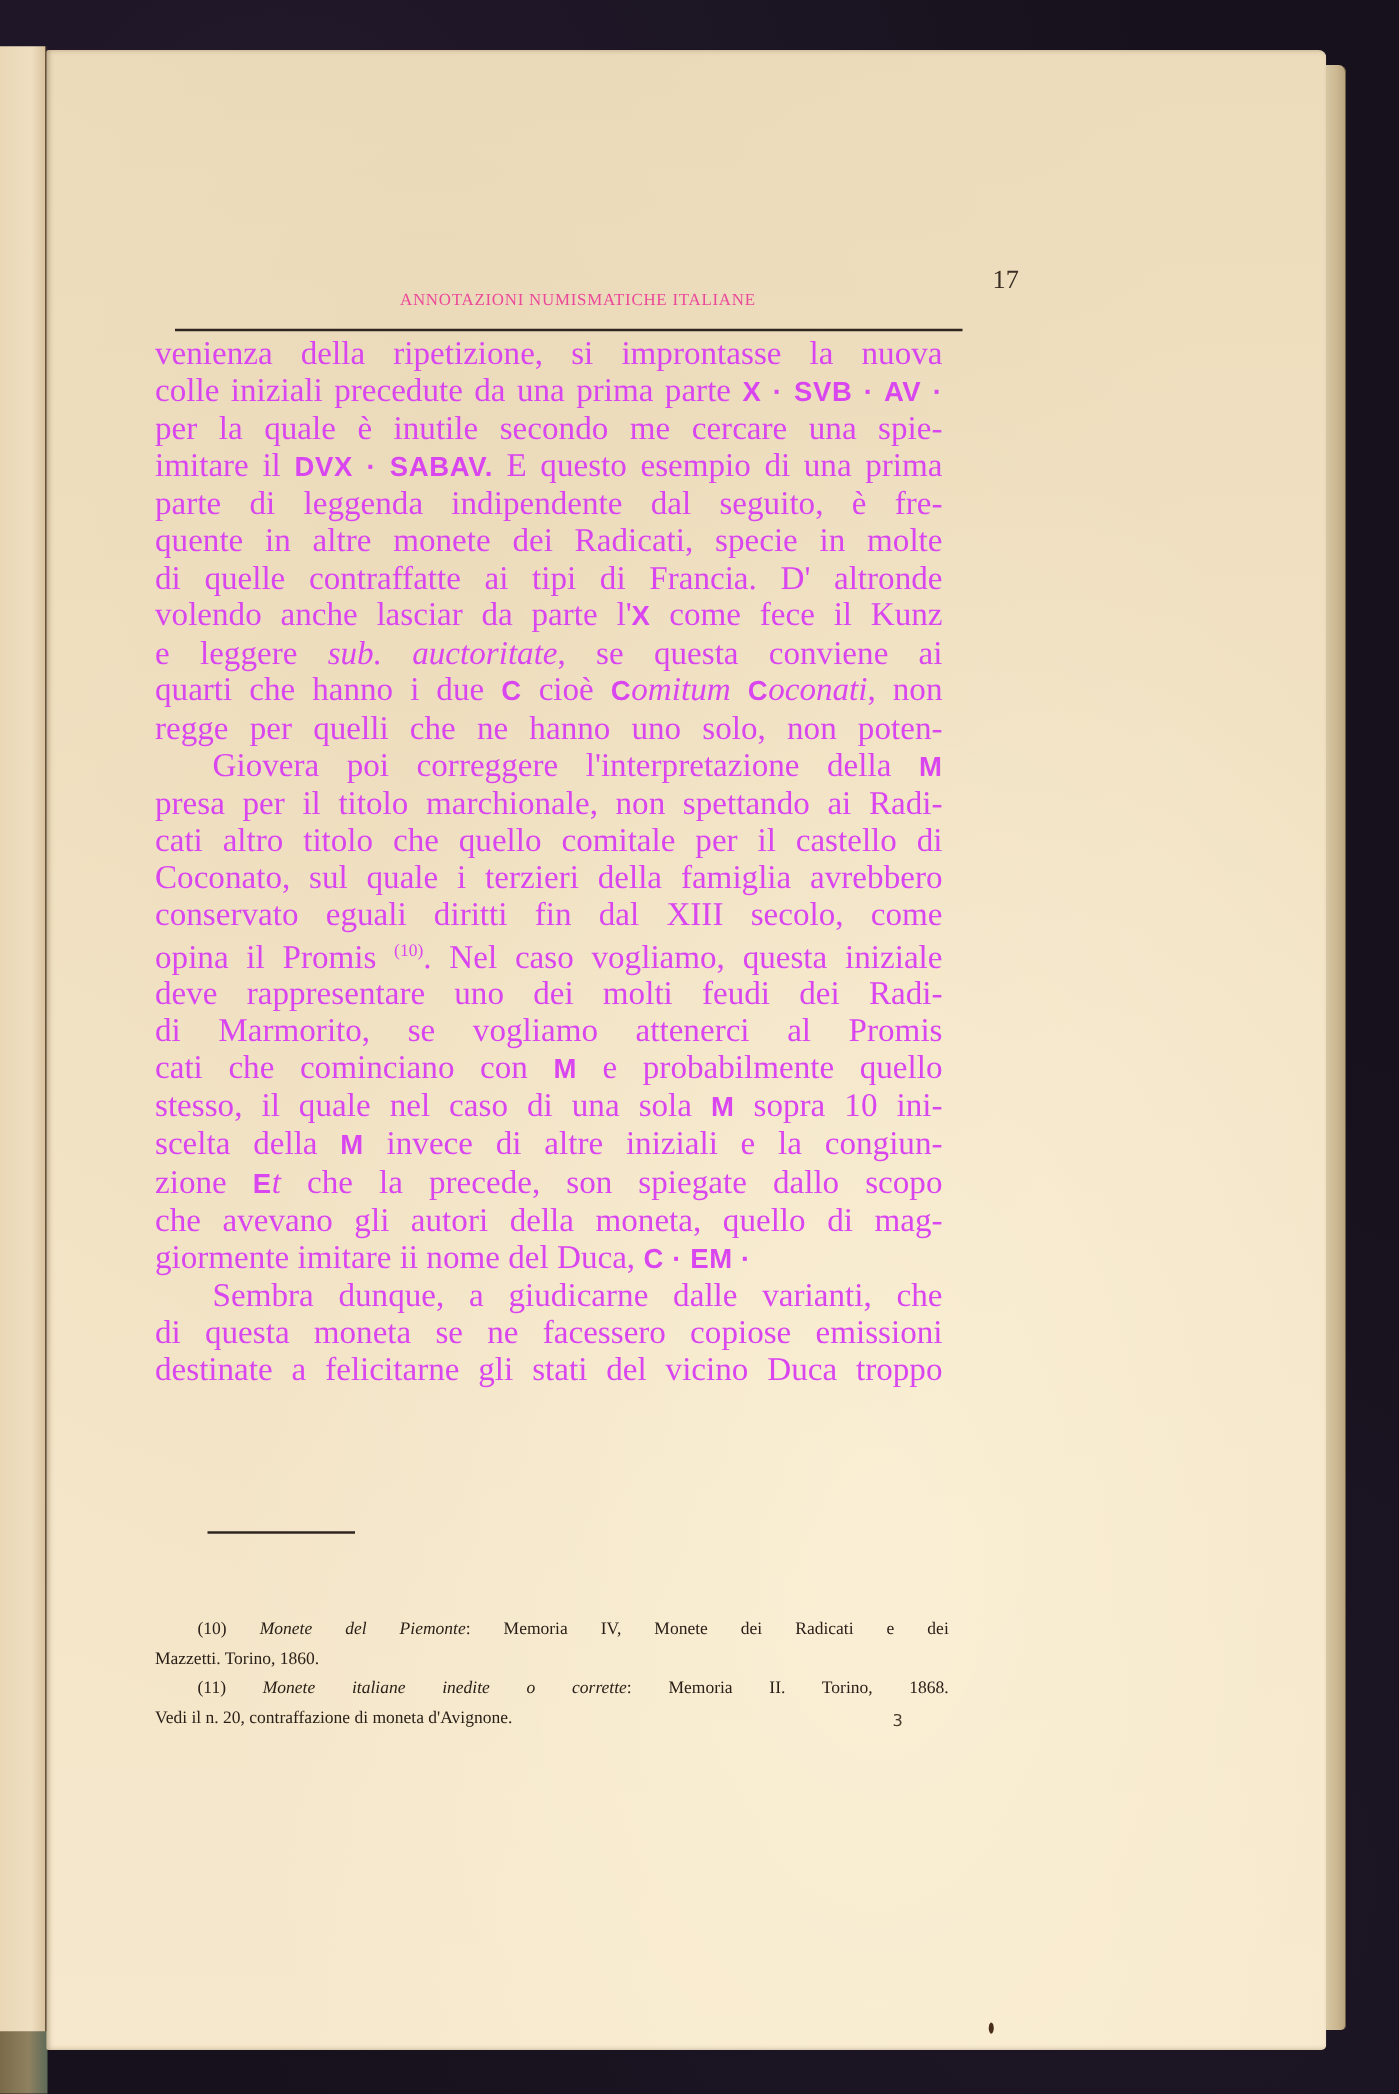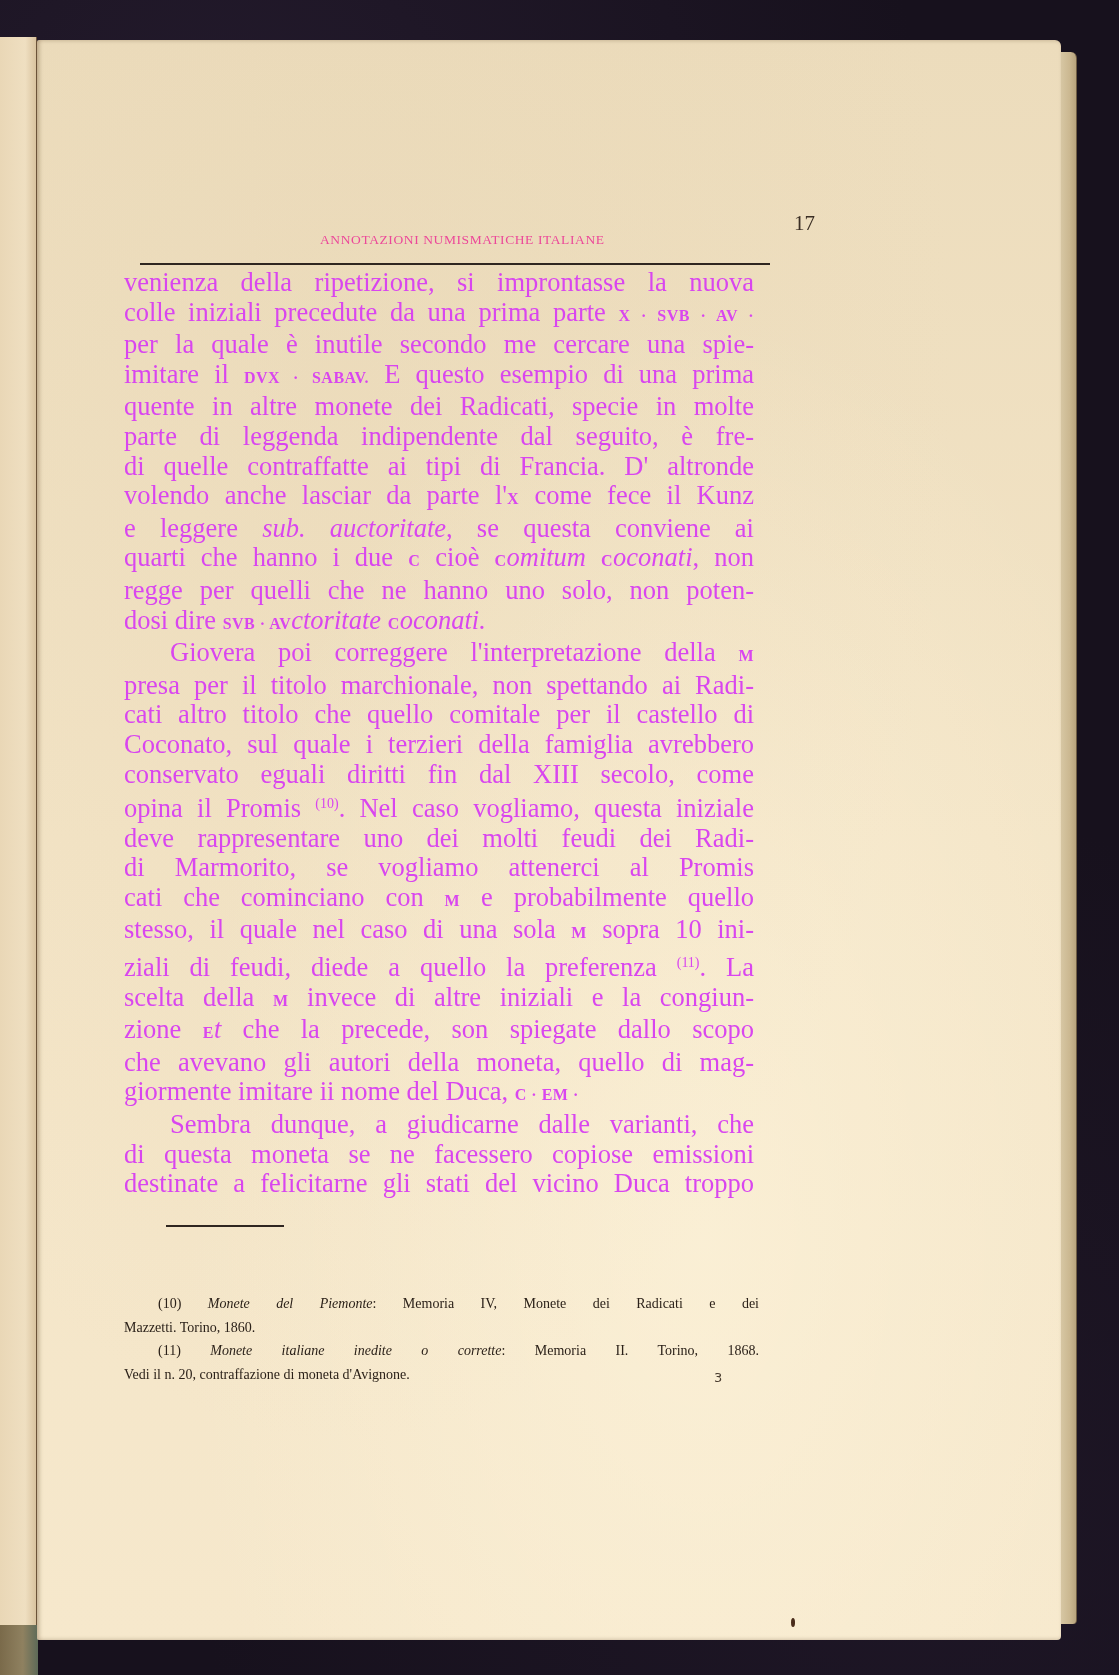--- a/index.html
+++ b/index.html
@@ -88,23 +88,23 @@
   .line {
     display: block;
     white-space: nowrap;
     text-align: justify;
     text-align-last: justify;
     width: 630px;
   }
   .line.last { text-align-last: left; }
   .indent { padding-left: 46px; width: 584px; }
   .sc {
-    font-family: Liberation Serif, serif;
+    font-family: Liberation Sans, sans-serif;
     font-weight: bold;
-    font-size: 16px;
+    font-size: 22px;
     letter-spacing: 0.5px;
   }
   .it { font-style: italic; }
   .sup {
     font-size: 14px;
     vertical-align: 9px;
   }
   .fn-rule {
     position: absolute;
     left: 166px; top: 1225px;
@@ -157,39 +157,37 @@
   <span class="running-title">ANNOTAZIONI NUMISMATICHE ITALIANE</span>
   <span class="folio">17</span>
 </div>
 <div class="head-rule"></div>
 
 <div class="body-text" id="body-text">
     <span class="line"><span>venienza della ripetizione, si improntasse la nuova</span></span>
     <span class="line"><span>colle iniziali precedute da una prima parte </span><span class="sc">X · SVB · AV ·</span></span>
     <span class="line"><span>per la quale è inutile secondo me cercare una spie-</span></span>
     <span class="line"><span>imitare il </span><span class="sc">DVX · SABAV.</span><span> E questo esempio di una prima</span></span>
+    <span class="line"><span>parte di leggenda indipendente dal seguito, è fre-</span></span>
     <span class="line"><span>quente in altre monete dei Radicati, specie in molte</span></span>
-    <span class="line"><span>parte di leggenda indipendente dal seguito, è fre-</span></span>
     <span class="line"><span>di quelle contraffatte ai tipi di Francia. D' altronde</span></span>
     <span class="line"><span>volendo anche lasciar da parte l'</span><span class="sc">X</span><span> come fece il Kunz</span></span>
     <span class="line"><span>e leggere </span><span class="it">sub. auctoritate</span><span>, se questa conviene ai</span></span>
     <span class="line"><span>quarti che hanno i due </span><span class="sc">C</span><span> cioè </span><span class="sc">C</span><span class="it">omitum </span><span class="sc">C</span><span class="it">oconati</span><span>, non</span></span>
     <span class="line"><span>regge per quelli che ne hanno uno solo, non poten-</span></span>
-    <span class="line last"><span>dosi dire </span><span class="sc">SVB · AV</span><span class="it">ctoritate </span><span class="sc">C</span><span class="it">oconati.</span></span>
     <span class="line indent"><span>Giovera poi correggere l'interpretazione della </span><span class="sc">M</span></span>
     <span class="line"><span>presa per il titolo marchionale, non spettando ai Radi-</span></span>
     <span class="line"><span>cati altro titolo che quello comitale per il castello di</span></span>
     <span class="line"><span>Coconato, sul quale i terzieri della famiglia avrebbero</span></span>
     <span class="line"><span>conservato eguali diritti fin dal XIII secolo, come</span></span>
     <span class="line"><span>opina il Promis </span><span class="sup">(10)</span><span>. Nel caso vogliamo, questa iniziale</span></span>
     <span class="line"><span>deve rappresentare uno dei molti feudi dei Radi-</span></span>
     <span class="line"><span>di Marmorito, se vogliamo attenerci al Promis</span></span>
     <span class="line"><span>cati che cominciano con </span><span class="sc">M</span><span> e probabilmente quello</span></span>
     <span class="line"><span>stesso, il quale nel caso di una sola </span><span class="sc">M</span><span> sopra 10 ini-</span></span>
-    <span class="line"><span>ziali di feudi, diede a quello la preferenza </span><span class="sup">(11)</span><span>. La</span></span>
     <span class="line"><span>scelta della </span><span class="sc">M</span><span> invece di altre iniziali e la congiun-</span></span>
     <span class="line"><span>zione </span><span class="sc">E</span><span class="it">t</span><span> che la precede, son spiegate dallo scopo</span></span>
     <span class="line"><span>che avevano gli autori della moneta, quello di mag-</span></span>
     <span class="line last"><span>giormente imitare ii nome del Duca, </span><span class="sc">C · EM ·</span></span>
     <span class="line indent"><span>Sembra dunque, a giudicarne dalle varianti, che</span></span>
     <span class="line"><span>di questa moneta se ne facessero copiose emissioni</span></span>
     <span class="line"><span>destinate a felicitarne gli stati del vicino Duca troppo</span></span>
   </div>
 
 <div class="fn-rule"></div>

